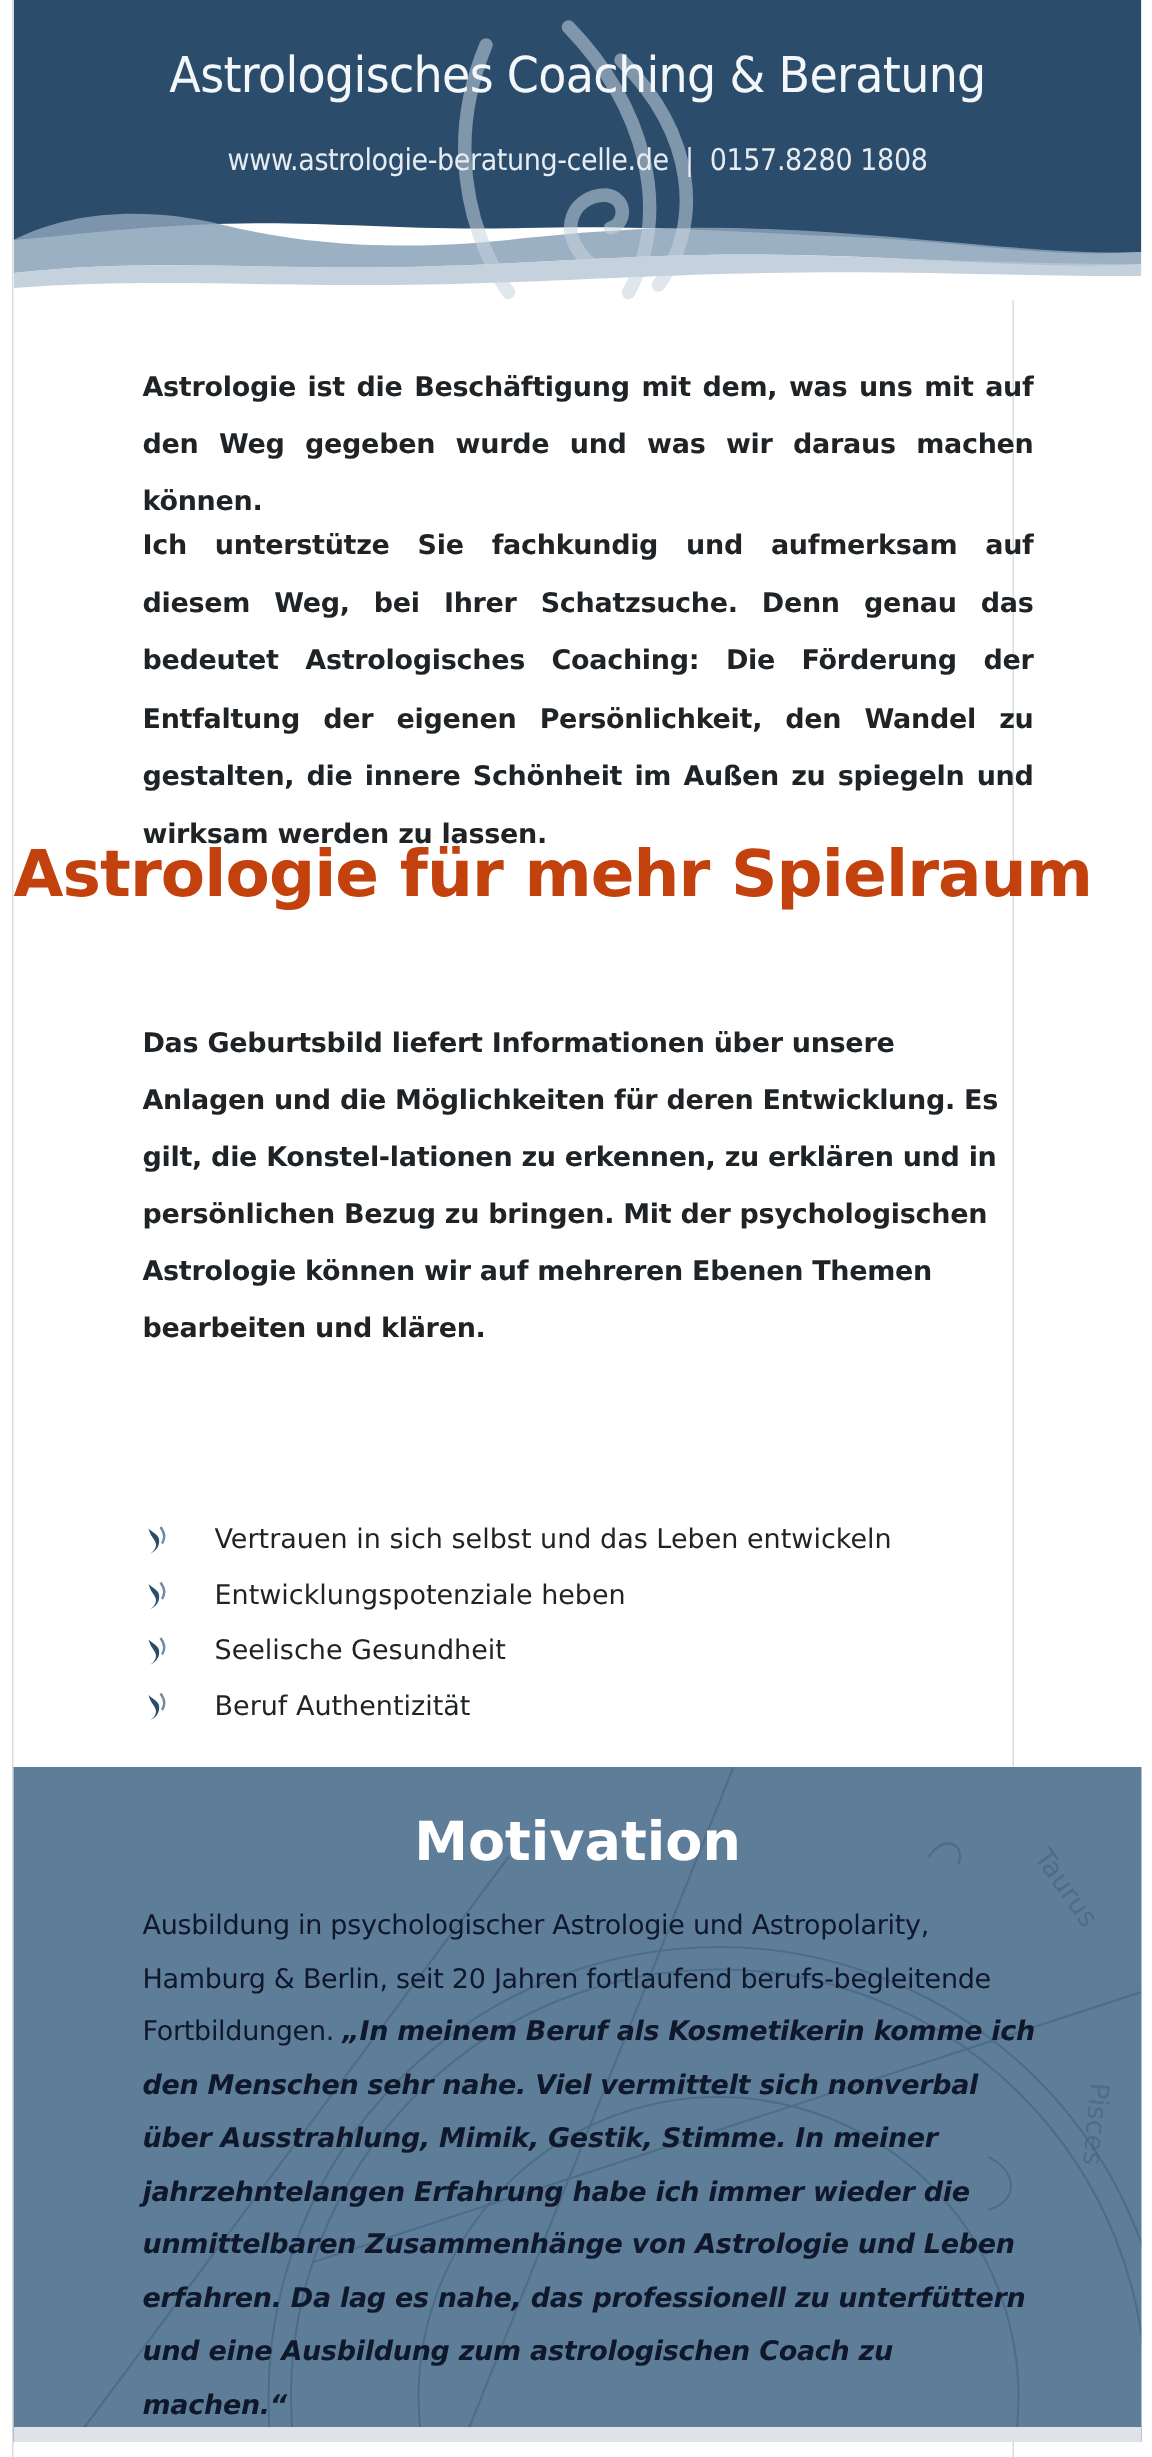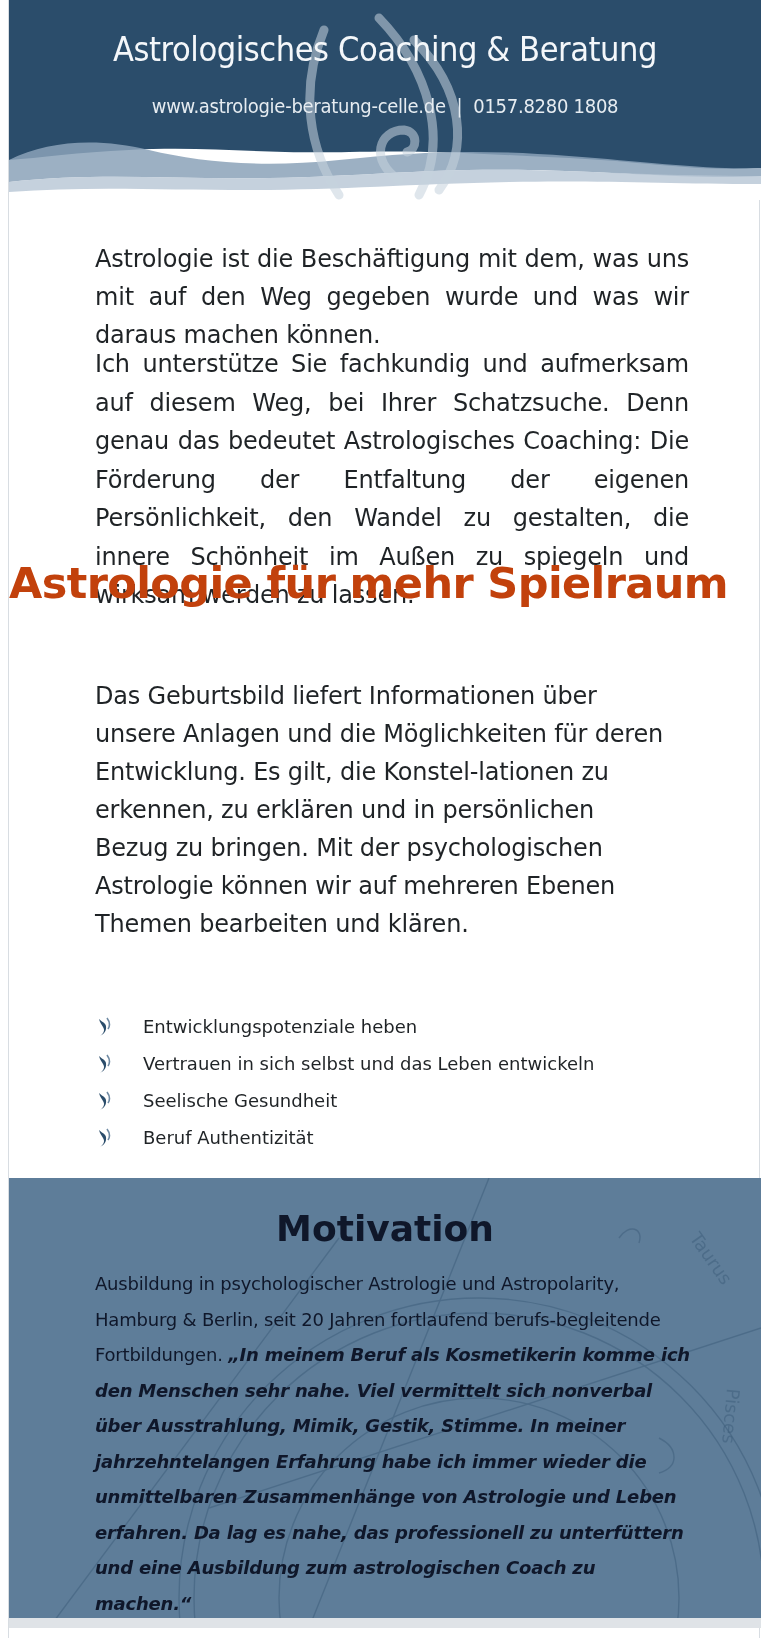--- a/index.html
+++ b/index.html
@@ -1,40 +1,40 @@
 <!DOCTYPE html>
 <html><head>
   <meta charset="utf-8">
   <style>
     * { box-sizing: border-box; margin: 0; padding: 0; }
     html, body { width: 768px; height: 1638px; background: #fff; overflow: hidden; }
     body { font-family: "DejaVu Sans", sans-serif; position: relative; }
-    .page { position: absolute; left: 8px; top: 0; width: 752px; height: 1638px; background: #fff; border-left: 1px solid #d8dde2; border-right: 1px solid #d8dde2; }
+    .page { position: absolute; left: 8px; top: 0; width: 668px; height: 1638px; background: #fff; border-left: 1px solid #d8dde2; border-right: 1px solid #d8dde2; }
 
     
     .header { position: absolute; left: 0; top: 0; width: 752px; height: 200px; overflow: hidden; }
     .header svg.bg { position: absolute; left: 0; top: 0; }
     .header-title { position: absolute; left: 0; width: 100%; top: 30px; text-align: center; color: #f4f7fa; font-size: 33px; letter-spacing: -0.5px; transform: scaleX(0.93); }
     .header-sub { position: absolute; left: 0; width: 100%; top: 94px; text-align: center; color: #e6ecf1; font-size: 20px; letter-spacing: -0.3px; transform: scaleX(0.9); }
     .header-sub .sep { padding: 0 12px; }
 
     
     .content { position: absolute; left: 86px; width: 594px; color: #1f2326; }
-    .p { font-size: 24px; line-height: 38px; transform-origin: left top; letter-spacing: -0.2px; }
+    .p { font-size: 18px; line-height: 38px; transform-origin: left top; letter-spacing: -0.2px; font-weight: bold; }
     .p.just { text-align: justify; text-align-last: left; }
     .h2 { position: absolute; left: 0; width: 752px; top: 558px; text-align: left; color: #c2410c; font-size: 43px; letter-spacing: -0.6px; }
 
     .bullets { list-style: none; }
     .bullets li { position: relative; padding-left: 48px; font-size: 18px; line-height: 37px; }
     .bullets .bullet-icon { position: absolute; left: 2px; top: 9px; width: 14px; height: 20px; }
 
     
     .motivation { position: absolute; left: 0; top: 1178px; width: 752px; height: 450px; background: #5e7d99; overflow: hidden; }
     .motivation svg.zodiac { position: absolute; left: 0; top: 0; }
-    .mot-title { position: absolute; left: 0; width: 100%; top: 30px; text-align: center; color: #0f172a; font-size: 36px; }
+    .mot-title { position: absolute; left: 0; width: 100%; top: 30px; text-align: center; color: #ffffff; font-size: 36px; }
     .mot-text { position: absolute; left: 86px; width: 600px; top: 88px; color: #0f172a; font-size: 18px; line-height: 35.5px; letter-spacing: -0.2px; }
     .mot-text em { font-style: italic; font-weight: bold; }
     .bottom-edge { position: absolute; left: 0; bottom: 0; width: 100%; height: 10px; background: #dfe3e7; }
   </style>
 </head>
 <body>
 
 <div class="page">
 
   <div class="header">
@@ -69,28 +69,28 @@
     <p class="p" style="width:575px;">Das Geburtsbild liefert Informationen über unsere Anlagen und die Möglichkeiten für deren Entwicklung. Es gilt, die Konstel-lationen zu erkennen, zu erklären und in persönlichen Bezug zu bringen. Mit der psychologischen Astrologie können wir auf mehreren Ebenen Themen bearbeiten und klären.</p>
   </div>
 
   <div class="content" style="top:1008px;">
     <ul class="bullets">
       <li>
         <svg class="bullet-icon" viewBox="0 0 14 20">
             <path d="M2,2 C6,6 10,6 9,12 C8,17 4,18 3,19 C7,16 8,13 6,10 C5,8 3,6 2,2 Z" fill="#2b4d6b"></path>
             <path d="M10,1 C13,5 13,9 11,12" fill="none" stroke="#6f8aa3" stroke-width="1.6"></path>
           </svg>
-        <span>Entwicklungspotenziale heben</span>
+        <span>Vertrauen in sich selbst und das Leben entwickeln</span>
       </li>
       <li>
         <svg class="bullet-icon" viewBox="0 0 14 20">
             <path d="M2,2 C6,6 10,6 9,12 C8,17 4,18 3,19 C7,16 8,13 6,10 C5,8 3,6 2,2 Z" fill="#2b4d6b"></path>
             <path d="M10,1 C13,5 13,9 11,12" fill="none" stroke="#6f8aa3" stroke-width="1.6"></path>
           </svg>
-        <span>Vertrauen in sich selbst und das Leben entwickeln</span>
+        <span>Entwicklungspotenziale heben</span>
       </li>
       <li>
         <svg class="bullet-icon" viewBox="0 0 14 20">
             <path d="M2,2 C6,6 10,6 9,12 C8,17 4,18 3,19 C7,16 8,13 6,10 C5,8 3,6 2,2 Z" fill="#2b4d6b"></path>
             <path d="M10,1 C13,5 13,9 11,12" fill="none" stroke="#6f8aa3" stroke-width="1.6"></path>
           </svg>
         <span>Seelische Gesundheit</span>
       </li>
       <li>
         <svg class="bullet-icon" viewBox="0 0 14 20">

